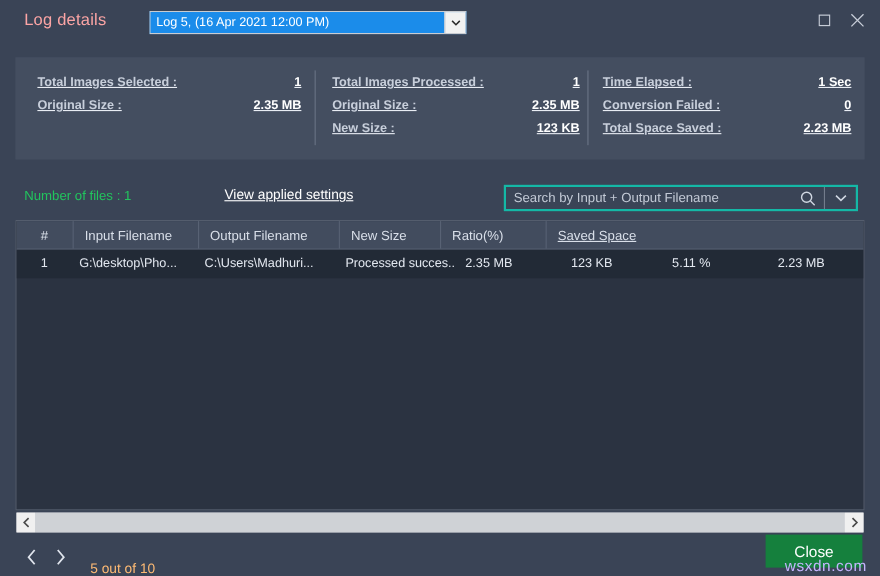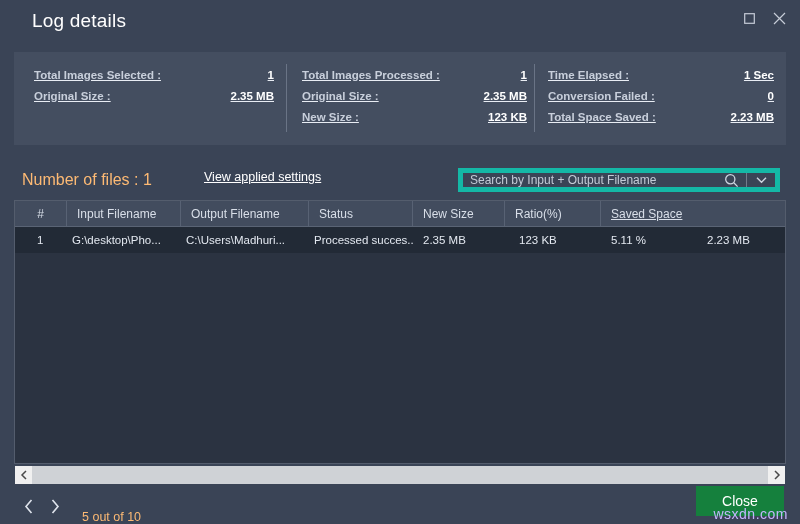--- a/index.html
+++ b/index.html
@@ -19,22 +19,22 @@
     background: #3a4456;
     box-sizing: border-box;
   }
 
   
   .titlebar {
     position: absolute; left: 0; top: 0;
     width: 800px; height: 36px;
   }
   .title-text {
-    position: absolute; left: 32px; top: 10px;
-    font-size: 19px; color: #ffffff; letter-spacing: .2px;
+    position: absolute; left: 22px; top: 10px;
+    font-size: 15px; color: #fca5a5; letter-spacing: .2px;
   }
   .log-combo {
     position: absolute; left: 136px; top: 10px;
     width: 288px; height: 21px;
     border: 1px solid #c9ccd1;
     box-sizing: border-box;
     display: flex; align-items: stretch;
     background: #1b8cea;
   }
   .log-combo .value {
@@ -93,32 +93,32 @@
   .vdiv.v1 { left: 272px; }
   .vdiv.v2 { left: 520px; }
 
   
   .toolbar {
     position: absolute; left: 0; top: 160px;
     width: 800px; height: 38px;
   }
   .files-count {
     position: absolute; left: 22px; top: 11px;
-    font-size: 16px; color: #fdba74;
+    font-size: 12px; color: #22c55e;
   }
   .view-settings {
     position: absolute; left: 204px; top: 10px;
     font-size: 12.5px; color: #ffffff;
     text-decoration: underline;
     cursor: pointer;
   }
   .search-box {
     position: absolute; left: 458px; top: 8px;
     width: 322px; height: 24px;
-    border: 5px solid #14b8a6;
+    border: 2px solid #14b8a6;
     box-sizing: border-box;
     display: flex; align-items: stretch;
     background: #3a4456;
   }
   .search-box .s-input {
     flex: 1 1 auto;
     display: flex; align-items: center;
     padding-left: 7px;
     font-size: 12px;
     color: #c3cad6;
@@ -241,20 +241,28 @@
   }
 </style>
 </head>
 <body>
 
 <div class="window">
 
   <div class="titlebar">
     <div class="title-text">Log details</div>
 
+    <div class="log-combo">
+      <div class="value">Log 5, (16 Apr 2021 12:00 PM)</div>
+      <div class="arrow-btn">
+        <svg width="9" height="7" viewBox="0 0 9 7">
+            <path d="M1 2 L4.5 5.5 L8 2" stroke="#2b2b2b" stroke-width="1.4" fill="none"></path>
+          </svg>
+      </div>
+    </div>
 
     <div class="win-btns">
       <div class="win-btn">
         <svg width="11" height="11" viewBox="0 0 11 11">
             <rect x="0.7" y="0.7" width="9.6" height="9.6" fill="none" stroke="#c6ccd7" stroke-width="1.2"></rect>
           </svg>
       </div>
       <div class="win-btn">
         <svg width="13" height="13" viewBox="0 0 13 13">
             <path d="M1 1 L12 12 M12 1 L1 12" stroke="#c6ccd7" stroke-width="1.2" fill="none"></path>
@@ -327,21 +335,20 @@
           </svg>
       </div>
     </div>
   </div>
 
   <div class="table-wrap">
     <div class="thead">
       <div class="th col-0">#</div>
       <div class="th col-1">Input Filename</div>
       <div class="th col-2">Output Filename</div>
-      <div class="th col-3">Status</div>
       <div class="th col-5">New Size</div>
       <div class="th col-6">Ratio(%)</div>
       <div class="th col-7">Saved Space</div>
     </div>
 
     <div class="trow">
       <div class="td col-0">1</div>
       <div class="td col-1">G:\desktop\Pho...</div>
       <div class="td col-2">C:\Users\Madhuri...</div>
       <div class="td col-3">Processed succes...</div>

